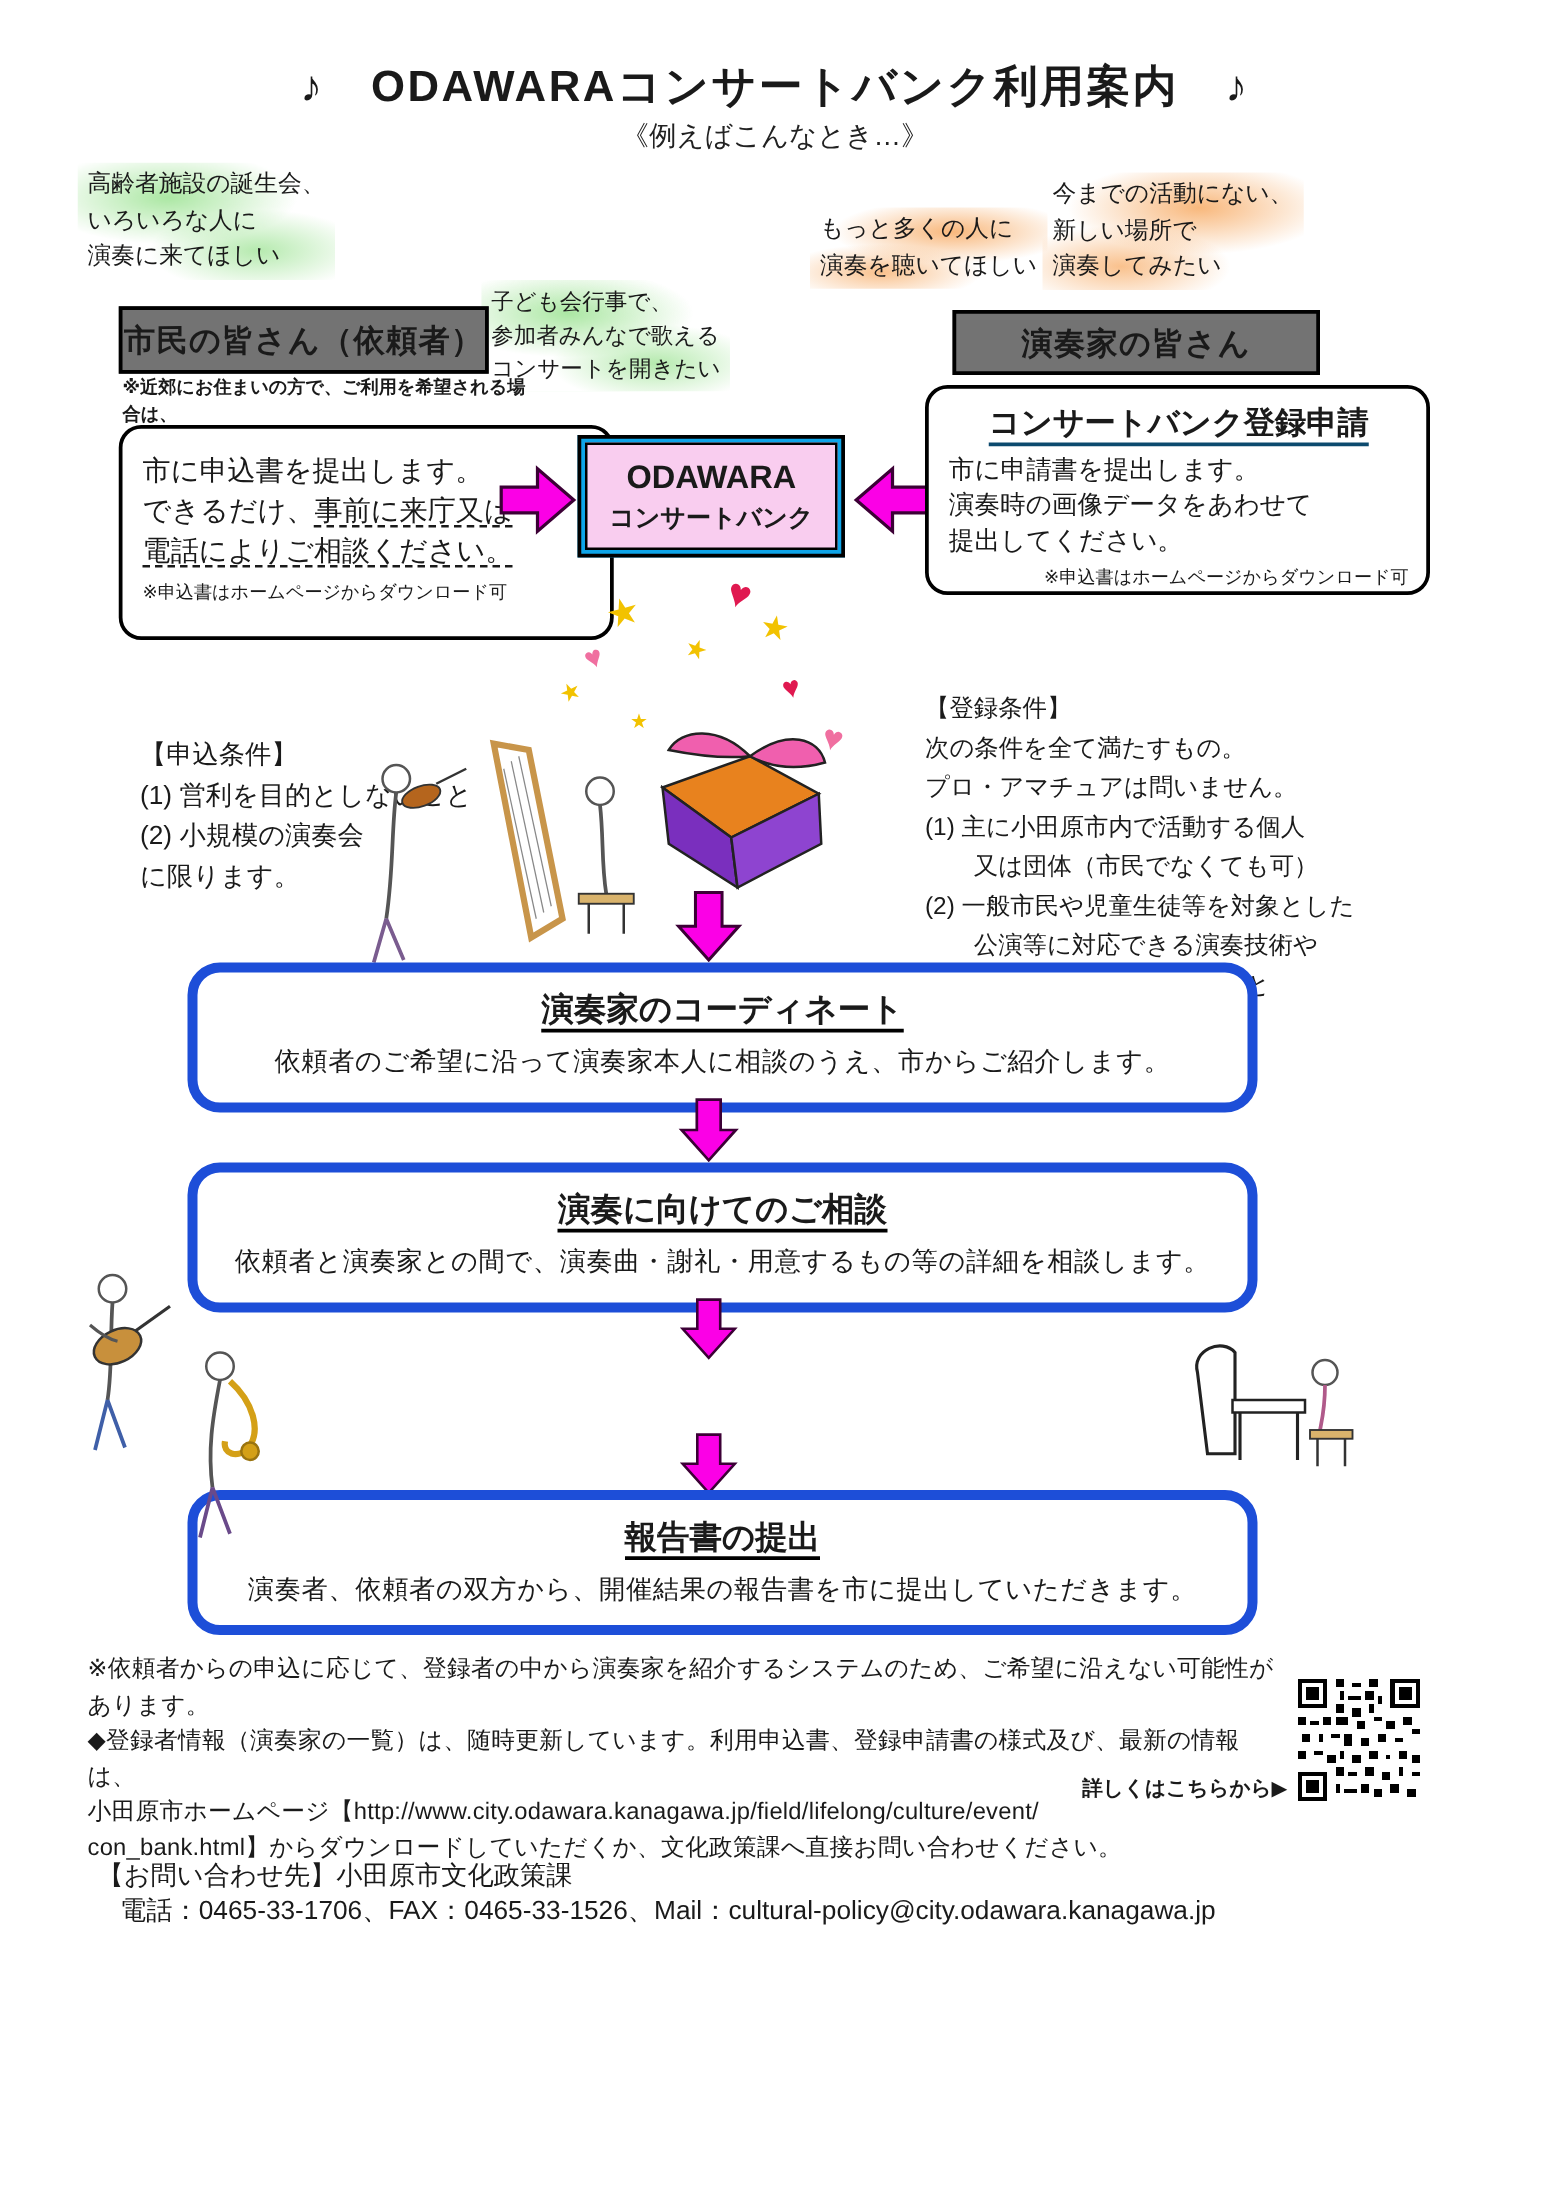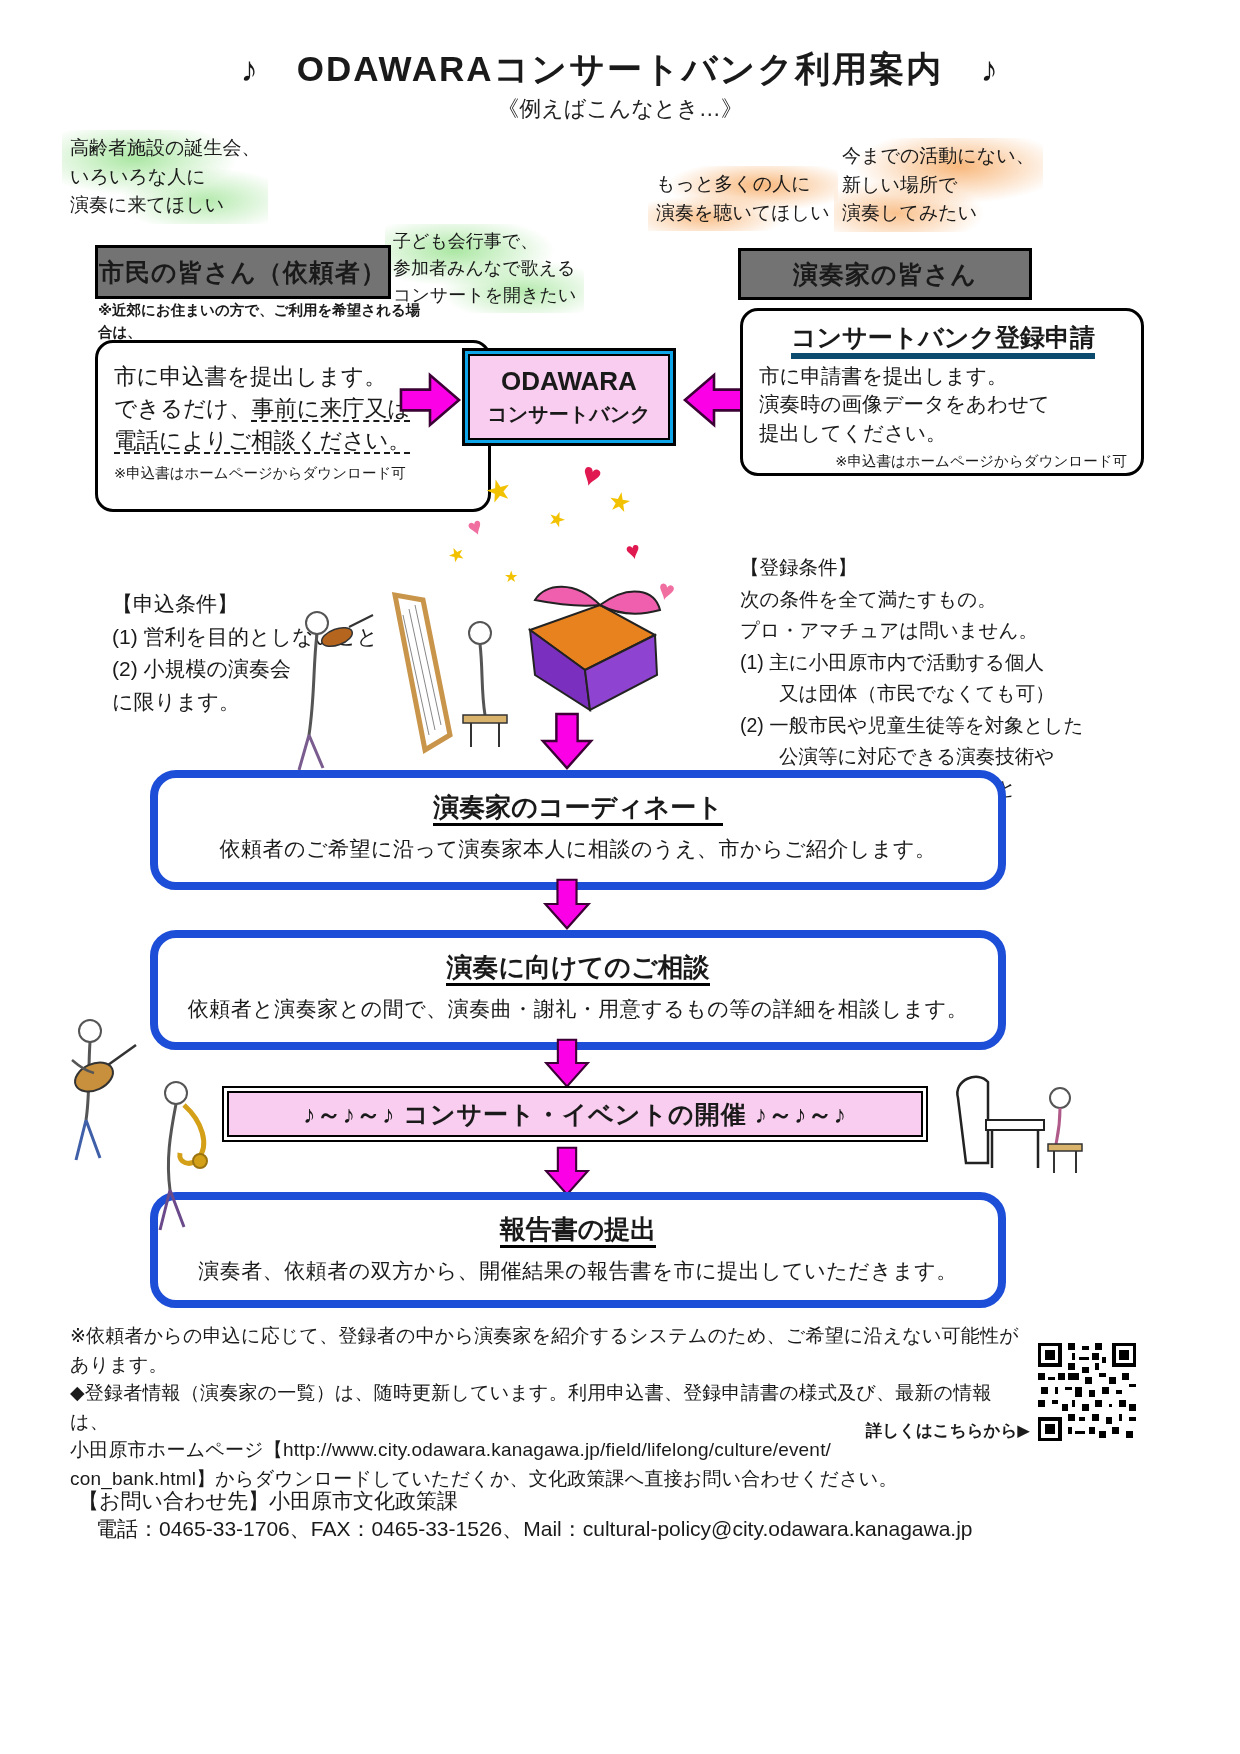--- a/index.html
+++ b/index.html
@@ -19,21 +19,21 @@
       radial-gradient(ellipse 70% 55% at 60% 30%, rgba(246,160,80,.75), rgba(246,160,80,0) 72%),
       radial-gradient(ellipse 60% 50% at 30% 80%, rgba(246,160,80,.65), rgba(246,160,80,0) 70%);}
 
   .ylabel{background:#737373;border:3px solid #000;display:flex;align-items:center;justify-content:center;
           font-weight:bold;font-size:25px;letter-spacing:1px;}
   .small-note{font-size:14.5px;font-weight:bold;line-height:1.5;}
 
   .rbox{background:#fff;border:3px solid #000;border-radius:18px;}
   .rbox-inner{padding:10px 14px 8px 16px;}
   .box-heading{font-weight:bold;text-align:center;display:block;}
-  .box-heading span{border-bottom:6px solid #0c4a6e;padding-bottom:2px;}
+  .box-heading span{border-bottom:3px solid #0c4a6e;padding-bottom:2px;}
   .u-dash{text-decoration:underline;text-decoration-style:dashed;text-decoration-thickness:2px;text-underline-offset:5px;}
   .tiny{font-size:14.5px;}
 
   .dbl-box{border:3px solid #000;background:#0ea5e9;padding:3px;}
   .dbl-box-in{border:2px solid #000;background:#f9cdef;height:100%;box-sizing:border-box;
               display:flex;flex-direction:column;align-items:center;justify-content:center;}
 
   .flowbox{background:#fff;border:8px solid #1d4ed8;border-radius:26px;text-align:center;}
   .flow-heading{font-size:26px;font-weight:bold;margin-top:12px;}
   .flow-heading span{border-bottom:3px solid #000;padding-bottom:1px;}
@@ -64,21 +64,21 @@
   <div class="abs wish hl-green pre" style="left:385px;top:224px;font-size:18px;">子ども会行事で、
 参加者みんなで歌える
 コンサートを開きたい</div>
   <div class="abs wish hl-orange pre" style="left:648px;top:166px;">もっと多くの人に
 演奏を聴いてほしい</div>
   <div class="abs wish hl-orange pre" style="left:834px;top:138px;">今までの活動にない、
 新しい場所で
 演奏してみたい</div>
 
   <div class="abs ylabel" style="left:95px;top:245px;width:290px;height:48px;">市民の皆さん（依頼者）</div>
-  <div class="abs ylabel" style="left:738px;top:248px;width:288px;height:46px;">演奏家の皆さん</div>
+  <div class="abs ylabel" style="left:762px;top:248px;width:288px;height:46px;">演奏家の皆さん</div>
 
   <div class="abs small-note pre" style="left:98px;top:300px;width:330px;">※近郊にお住まいの方で、ご利用を希望される場合は、
 　ご相談ください。</div>
 
   <div class="abs rbox" style="left:95px;top:340px;width:390px;height:166px;">
     <div class="rbox-inner">
       <div style="font-size:22.5px;line-height:1.42;margin-top:8px;">
         <span>市に申込書を提出します。</span><br>
         <span>できるだけ、</span><span class="u-dash">事前に来庁又は</span><br>
         <span class="u-dash">電話によりご相談ください。</span>
@@ -183,23 +183,20 @@
 
   <div class="abs flowbox" style="left:150px;top:930px;width:840px;height:104px;">
     <div class="flow-heading"><span>演奏に向けてのご相談</span></div>
     <div class="flow-body">依頼者と演奏家との間で、演奏曲・謝礼・用意するもの等の詳細を相談します。</div>
   </div>
 
   <svg class="abs deco" style="left:538px;top:1038px;" width="58" height="50" viewBox="0 0 54 60">
     <polygon points="16,2 38,2 38,30 52,30 27,58 2,30 16,30" fill="#fb00e6" stroke="#3c0036" stroke-width="2.5"></polygon>
   </svg>
 
-  <div class="abs banner" style="left:222px;top:1086px;width:706px;height:56px;box-sizing:border-box;">
-    <div class="banner-in">♪～♪～♪ コンサート・イベントの開催 ♪～♪～♪</div>
-  </div>
 
   <svg class="abs deco" style="left:538px;top:1146px;" width="58" height="50" viewBox="0 0 54 60">
     <polygon points="16,2 38,2 38,30 52,30 27,58 2,30 16,30" fill="#fb00e6" stroke="#3c0036" stroke-width="2.5"></polygon>
   </svg>
 
   <div class="abs flowbox" style="left:150px;top:1192px;width:840px;height:100px;">
     <div class="flow-heading"><span>報告書の提出</span></div>
     <div class="flow-body">演奏者、依頼者の双方から、開催結果の報告書を市に提出していただきます。</div>
   </div>
 

